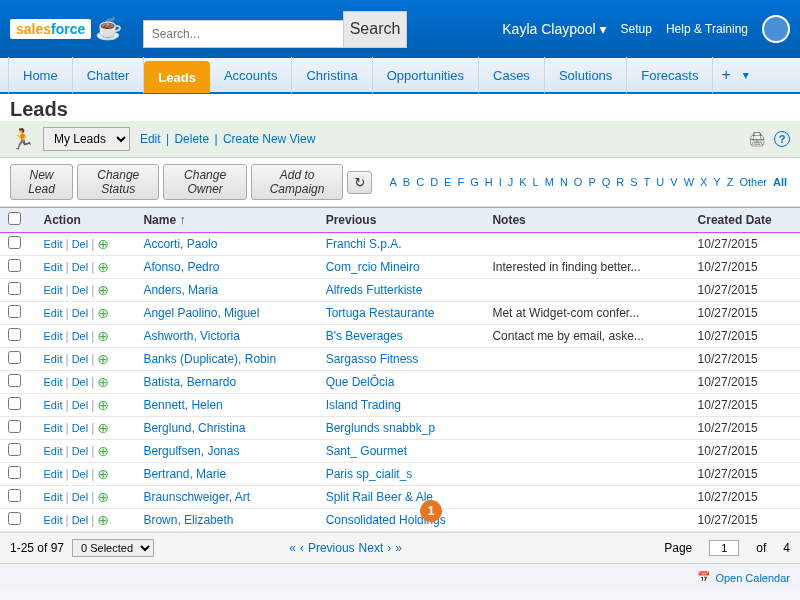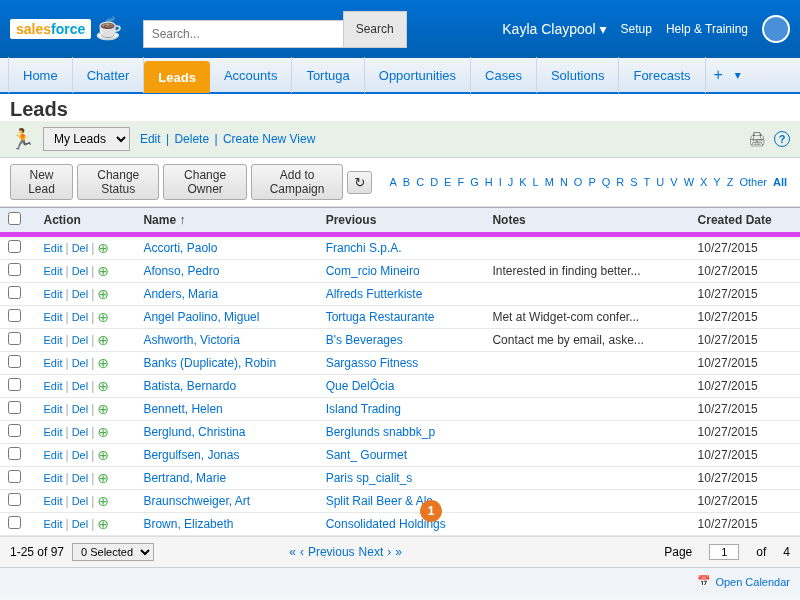--- a/index.html
+++ b/index.html
@@ -44,23 +44,23 @@
       border: 1px solid #ccc;
       border-right: none;
       padding: 0 8px;
       font-size: 12px;
       outline: none;
     }
     .search-btn {
       background: #e8e8e8;
       border: 1px solid #ccc;
       height: 37px;
-      padding: 0 12px;
+      padding: 0 6px;
       cursor: pointer;
-      font-size: 12px;
+      font-size: 16px;
       color: #333;
     }
     .header-right {
       display: flex;
       align-items: center;
       gap: 14px;
       margin-left: auto;
       color: white;
       font-size: 12px;
     }
@@ -139,20 +139,21 @@
       background: white;
     }
     .toolbar-btn {
       background: linear-gradient(to bottom, #f5f5f5, #e0e0e0);
       border: 1px solid #aaa;
       border-radius: 3px;
       padding: 3px 10px;
       font-size: 12px;
       color: #333;
       cursor: pointer;
+      font-style: italic;
     }
     .refresh-btn {
       background: linear-gradient(to bottom, #f5f5f5, #e0e0e0);
       border: 1px solid #aaa;
       border-radius: 3px;
       padding: 3px 6px;
       cursor: pointer;
       color: #333;
     }
 
@@ -173,21 +174,21 @@
     .alpha-filter .all { color: #0070d2; font-weight: bold; }
 
     
     .leads-table {
       width: 100%;
       border-collapse: collapse;
       font-size: 12px;
     }
     .leads-table th {
       background: #e8eef5;
-      border-bottom: 5px solid #d946ef;
+      border-bottom: 1px solid #d946ef;
       border-top: 1px solid #aab;
       padding: 4px 8px;
       text-align: left;
       color: #333;
       font-weight: bold;
       white-space: nowrap;
     }
     .leads-table td {
       padding: 3px 8px;
       border-bottom: 1px solid #e8e8e8;
@@ -281,21 +282,21 @@
     <a href="#">Help &amp; Training</a>
     <div class="avatar"></div>
   </div>
 </div>
 
 <div class="nav">
   <a class="nav-item">Home</a>
   <a class="nav-item">Chatter</a>
   <a class="nav-item active">Leads</a>
   <a class="nav-item">Accounts</a>
-  <a class="nav-item">Tortuga</a>
+  <a class="nav-item">Christina</a>
   <a class="nav-item">Opportunities</a>
   <a class="nav-item">Cases</a>
   <a class="nav-item">Solutions</a>
   <a class="nav-item">Forecasts</a>
   <span class="nav-plus">+</span>
   <span class="nav-chevron">▾</span>
 </div>
 
 <div class="content">
 

